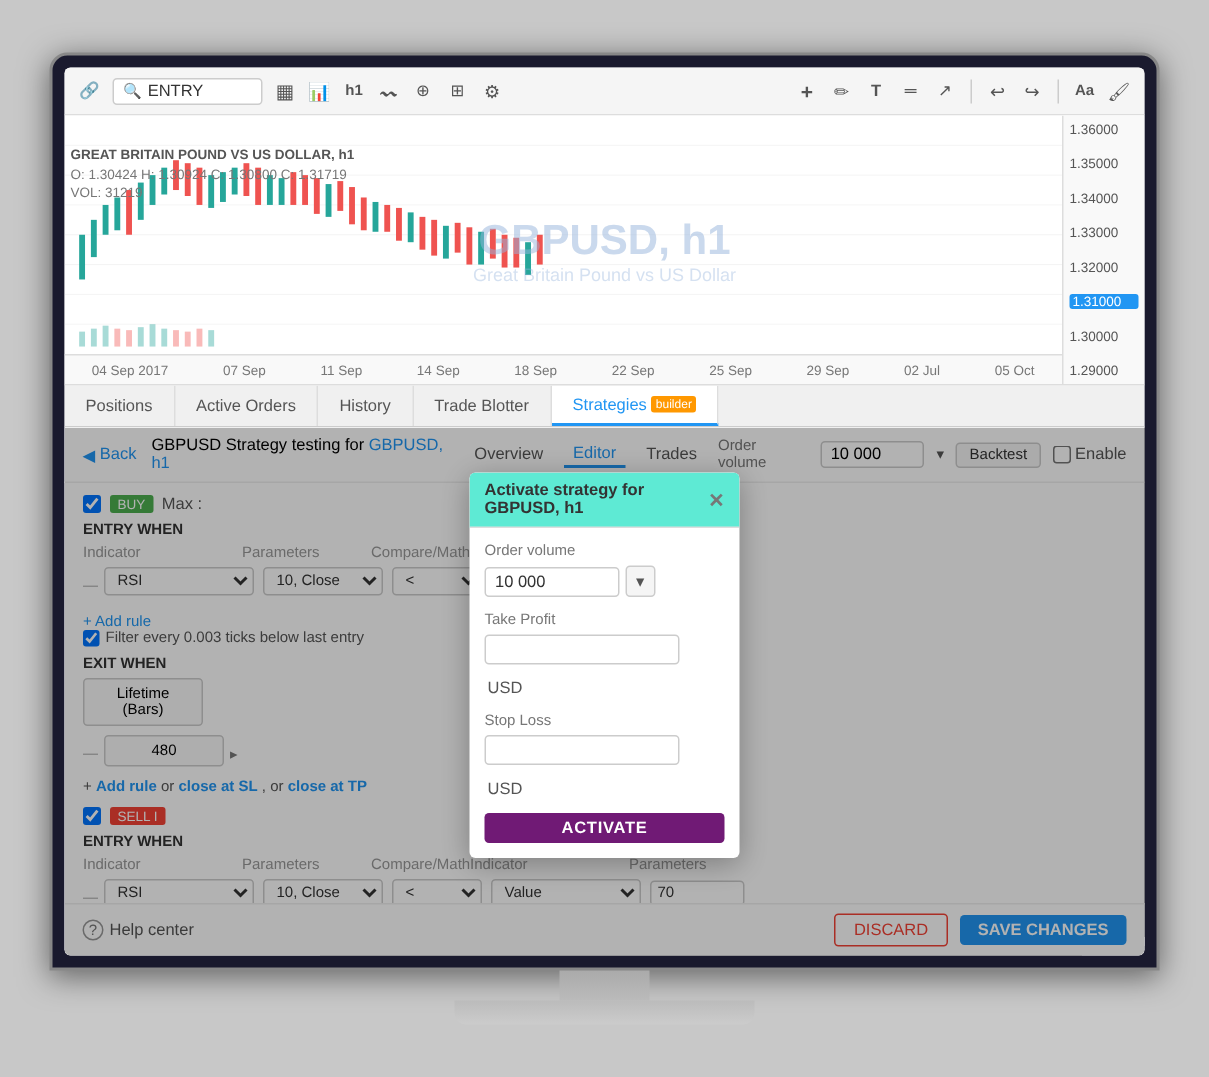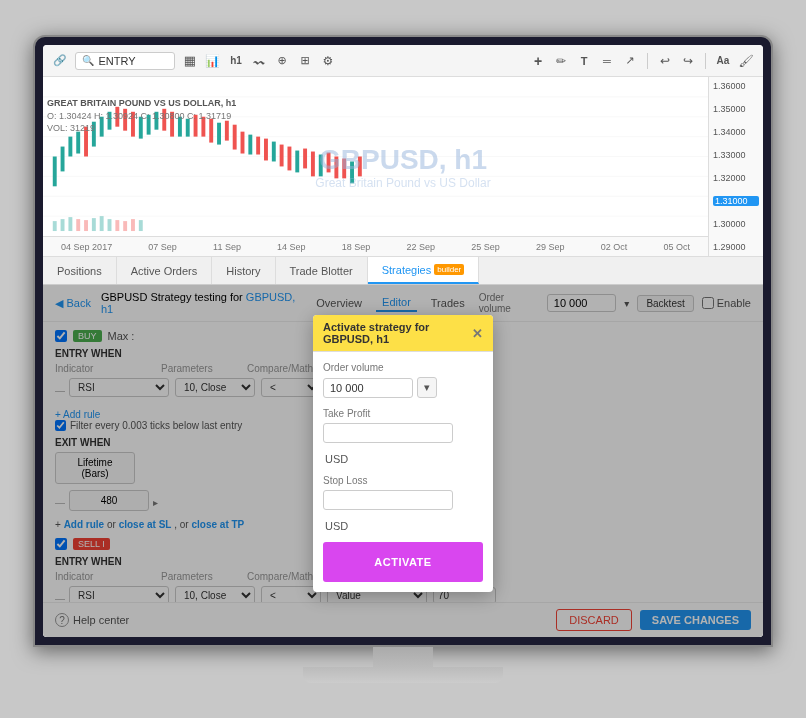--- a/index.html
+++ b/index.html
@@ -430,21 +430,21 @@
 
     .modal-box {
       background: #fff;
       border-radius: 4px;
       box-shadow: 0 4px 20px rgba(0,0,0,0.3);
       width: 180px;
       overflow: hidden;
     }
 
     .modal-header {
-      background: #fde047;
+      background: #5eead4;
       border-bottom: 1px solid #ddd;
       padding: 6px 10px;
       display: flex;
       align-items: center;
       justify-content: space-between;
       font-size: 11px;
       font-weight: bold;
       color: #333;
     }
 
@@ -493,25 +493,25 @@
 
     .modal-currency {
       font-size: 11px;
       color: #555;
       margin-bottom: 10px;
       padding-left: 2px;
     }
 
     .modal-activate-btn {
       width: 100%;
-      background: #d946ef;
+      background: #701a75;
       color: #fff;
       border: none;
       border-radius: 3px;
-      padding: 14px;
+      padding: 4px;
       font-size: 11px;
       cursor: pointer;
       font-weight: bold;
       text-align: center;
       letter-spacing: 0.5px;
     }
 
     
     .monitor-neck {
       width: 60px;
@@ -688,21 +688,21 @@
         </div>
         <div class="chart-time-axis">
           <span>04 Sep 2017</span>
           <span>07 Sep</span>
           <span>11 Sep</span>
           <span>14 Sep</span>
           <span>18 Sep</span>
           <span>22 Sep</span>
           <span>25 Sep</span>
           <span>29 Sep</span>
-          <span>02 Oct</span>
+          <span>02 Jul</span>
           <span>05 Oct</span>
         </div>
       </div>
 
       <div class="tabs-bar">
         <div class="tab">
           <span>Positions</span>
         </div>
         <div class="tab">
           <span>Active Orders</span>

